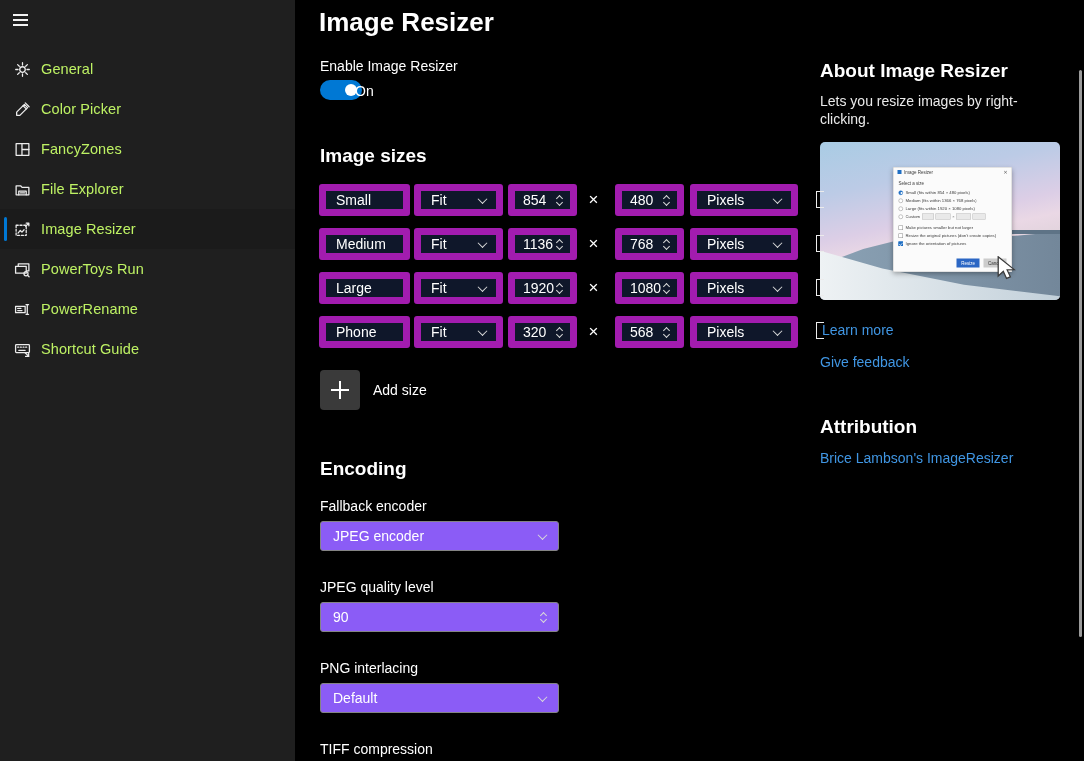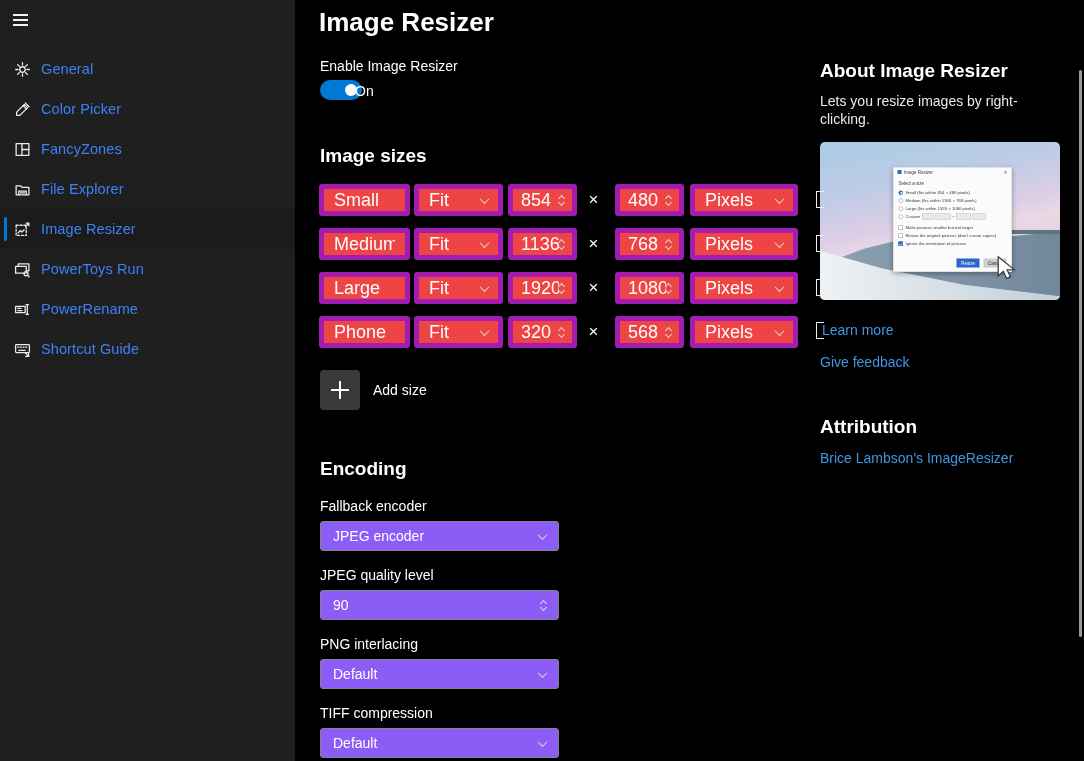--- a/index.html
+++ b/index.html
@@ -13,37 +13,37 @@
   .hamburger .bars { position:absolute; left:13px; top:14px; width:15px; height:12px;
     display:flex; flex-direction:column; justify-content:space-between; }
   .hamburger .bars i { display:block; height:1.6px; background:#f2f2f2; }
   .nav { position:absolute; left:0; top:49px; width:295px; }
   .nav-item { position:relative; display:flex; align-items:center; height:40px; padding-left:14px; cursor:pointer; }
   .nav-item.selected { background:#1b1b1b; }
   .nav-accent { position:absolute; left:4px; top:8px; width:3px; height:24px; border-radius:2px; background:transparent; }
   .nav-item.selected .nav-accent { background:#0078d4; }
   .nav-icon { width:17px; height:17px; margin-right:10px; flex:0 0 auto; display:flex; align-items:center; justify-content:center; }
   .nav-icon svg { width:17px; height:17px; stroke:#ececec; fill:none; stroke-width:1.2; }
-  .nav-label { font-size:14.5px; color:#3b82f6; letter-spacing:.1px; }
+  .nav-label { font-size:14.5px; color:#bef264; letter-spacing:.1px; }
 
   
   .page-title { position:absolute; left:319px; top:4px; font-size:26px; line-height:36px; font-weight:700; }
   .h2 { position:absolute; font-size:19px; line-height:24px; font-weight:700; color:#fff; }
 
   
   .enable-label { position:absolute; left:320px; top:58px; font-size:14px; line-height:17px; }
   .toggle { position:absolute; left:320px; top:80px; width:42px; height:20px; border-radius:10px; background:#0078d4; cursor:pointer; }
   .toggle .knob { position:absolute; right:5px; top:4px; width:12px; height:12px; border-radius:50%; background:#fff; }
   .toggle-state { position:absolute; left:355px; top:83px; font-size:14px; }
 
   
   .rows { position:absolute; left:319px; top:184px; }
   .size-row { display:flex; align-items:center; margin-bottom:12px; }
-  .tbox { display:flex; align-items:center; height:32px; border:5px solid #a21caf; border-radius:3px;
-          background:#ef4444; color:#fff; font-size:18px; padding:0 10px; cursor:pointer; }
+  .tbox { display:flex; align-items:center; height:32px; border:7px solid #a21caf; border-radius:3px;
+          background:#0f172a; color:#fff; font-size:14px; padding:0 10px; cursor:pointer; }
   .tbox .val { flex:1 1 auto; white-space:nowrap; overflow:hidden; }
   .tb-name { width:91px; }
   .tb-fit  { width:89px; margin-left:4px; }
   .tb-num  { width:69px; margin-left:5px; padding:0 8px; }
   .tb-unit { width:108px; margin-left:6px; }
   .mult { width:33px; text-align:center; font-size:17px; color:#fff; }
   .chev { width:7px; height:7px; border-right:1.4px solid #d9d9d9; border-bottom:1.4px solid #d9d9d9;
           transform:rotate(45deg) translate(-1px,-1px); flex:0 0 auto; }
   .spin { display:flex; flex-direction:column; align-items:center; flex:0 0 auto; }
   .spin i { display:block; width:5px; height:5px; border-right:1.2px solid #d9d9d9; border-bottom:1.2px solid #d9d9d9; }
@@ -57,21 +57,21 @@
   
   .add-size { position:absolute; left:320px; top:370px; display:flex; align-items:center; cursor:pointer; }
   .add-btn { width:40px; height:40px; background:#3a3a3a; border-radius:4px; position:relative; }
   .add-btn i, .add-btn b { position:absolute; background:#fff; }
   .add-btn i { left:11px; top:19px; width:18px; height:1.8px; }
   .add-btn b { left:19px; top:11px; width:1.8px; height:18px; }
   .add-label { margin-left:13px; font-size:14px; }
 
   
   .enc-fields { position:absolute; left:320px; top:498px; width:239px; }
-  .enc-field { margin-bottom:16px; }
+  .enc-field { margin-bottom:28px; }
   .enc-label { font-size:14px; line-height:17px; margin-bottom:6px; color:#fff; }
   .enc-control { display:flex; align-items:center; justify-content:space-between; width:239px; height:30px;
     border:1px solid #848484; border-radius:3px; background:#8b5cf6; font-size:14px; padding:0 12px; cursor:pointer; }
 
   
   .about { position:absolute; left:820px; top:0; width:245px; height:761px; }
   .about-heading { position:absolute; left:0; top:59px; }
   .about-desc { position:absolute; left:0; top:92px; width:212px; font-size:14px; line-height:18px; color:#eaeaea; }
   .thumb { position:absolute; left:0; top:142px; width:240px; height:158px; border-radius:5px; overflow:hidden;
     background:linear-gradient(168deg,#a9cce4 0%,#bccbe6 26%,#dccee6 48%,#ead8e5 58%,#e3d4de 66%); z-index:1; }

